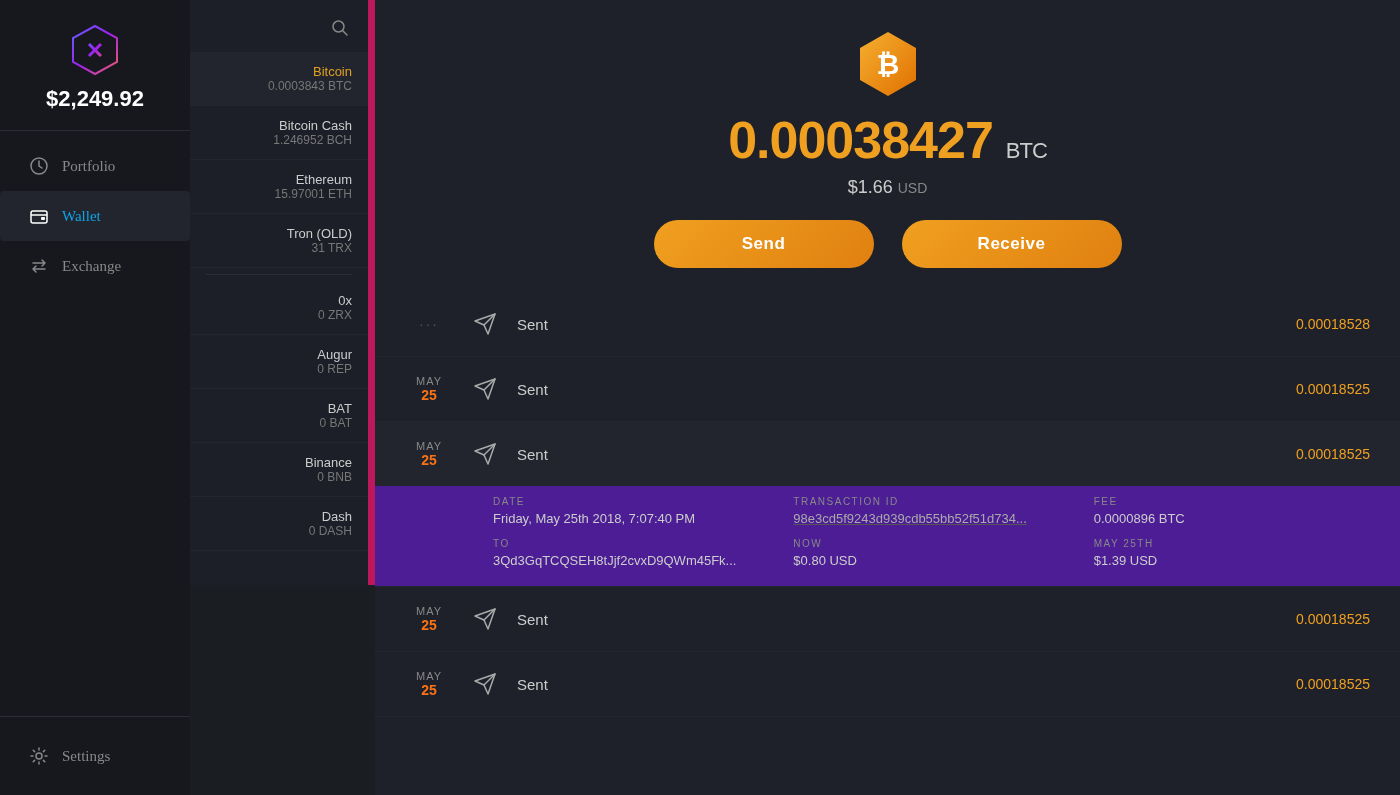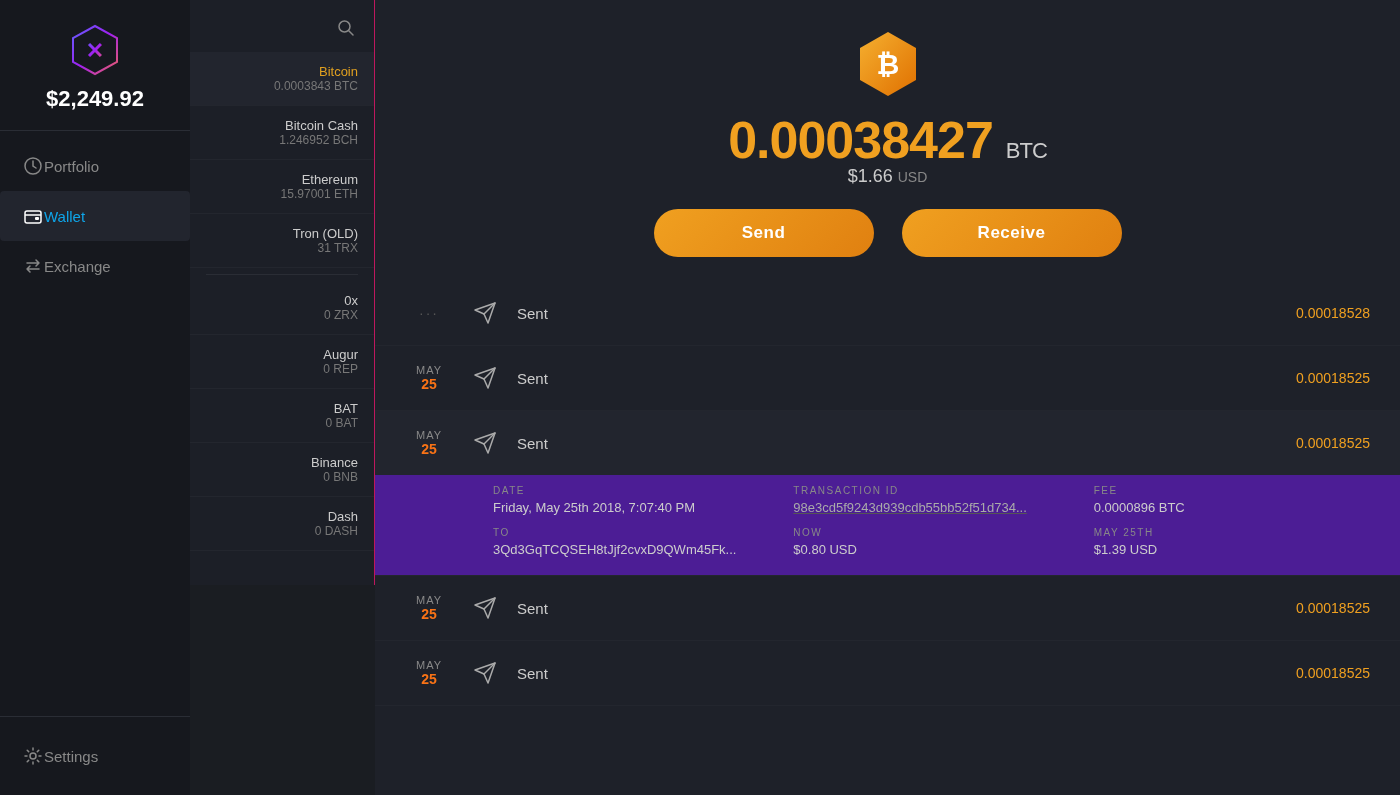--- a/index.html
+++ b/index.html
@@ -45,27 +45,29 @@
     .sidebar-nav {
       width: 100%;
       flex: 1;
       display: flex;
       flex-direction: column;
       padding-top: 10px;
     }
     .nav-item {
       display: flex;
       align-items: center;
-      padding: 14px 22px;
+      gap: 12px;
+      padding: 14px 28px;
       font-size: 15px;
       color: #888;
       cursor: pointer;
       border-radius: 4px;
       transition: background 0.15s;
       width: 100%;
+      font-family: Liberation Serif, serif;
     }
     .nav-item.active {
       color: #0ea5e9;
       background: #22252e;
     }
     .nav-item .nav-icon {
       width: 22px;
       height: 22px;
       flex-shrink: 0;
       display: flex;
@@ -78,21 +80,21 @@
       padding: 14px 0;
     }
 
     
     .coin-list {
       width: 185px;
       background: #1c1f27;
       height: 585px;
       overflow-y: auto;
       flex-shrink: 0;
-      border-right: 1px solid #be185d;
+      border-right: 7px solid #be185d;
     }
     .coin-list::-webkit-scrollbar { width: 4px; }
     .coin-list::-webkit-scrollbar-track { background: #1c1f27; }
     .coin-list::-webkit-scrollbar-thumb { background: #333; border-radius: 2px; }
 
     .coin-list-header {
       display: flex;
       justify-content: flex-end;
       padding: 14px 14px 10px;
     }
@@ -163,21 +165,21 @@
     .coin-balance-btc {
       font-size: 52px;
       font-weight: 700;
       color: #f0a020;
       letter-spacing: -1px;
       line-height: 1;
     }
     .coin-balance-usd {
       font-size: 18px;
       color: #999;
-      margin-top: 0;
+      margin-top: 11px;
       text-align: center;
     }
     .coin-balance-usd .usd-val { color: #ccc; }
     .coin-balance-usd .usd-label { color: #888; font-size: 14px; }
 
     .action-buttons {
       display: flex;
       gap: 28px;
       margin-top: 22px;
       margin-bottom: 4px;

